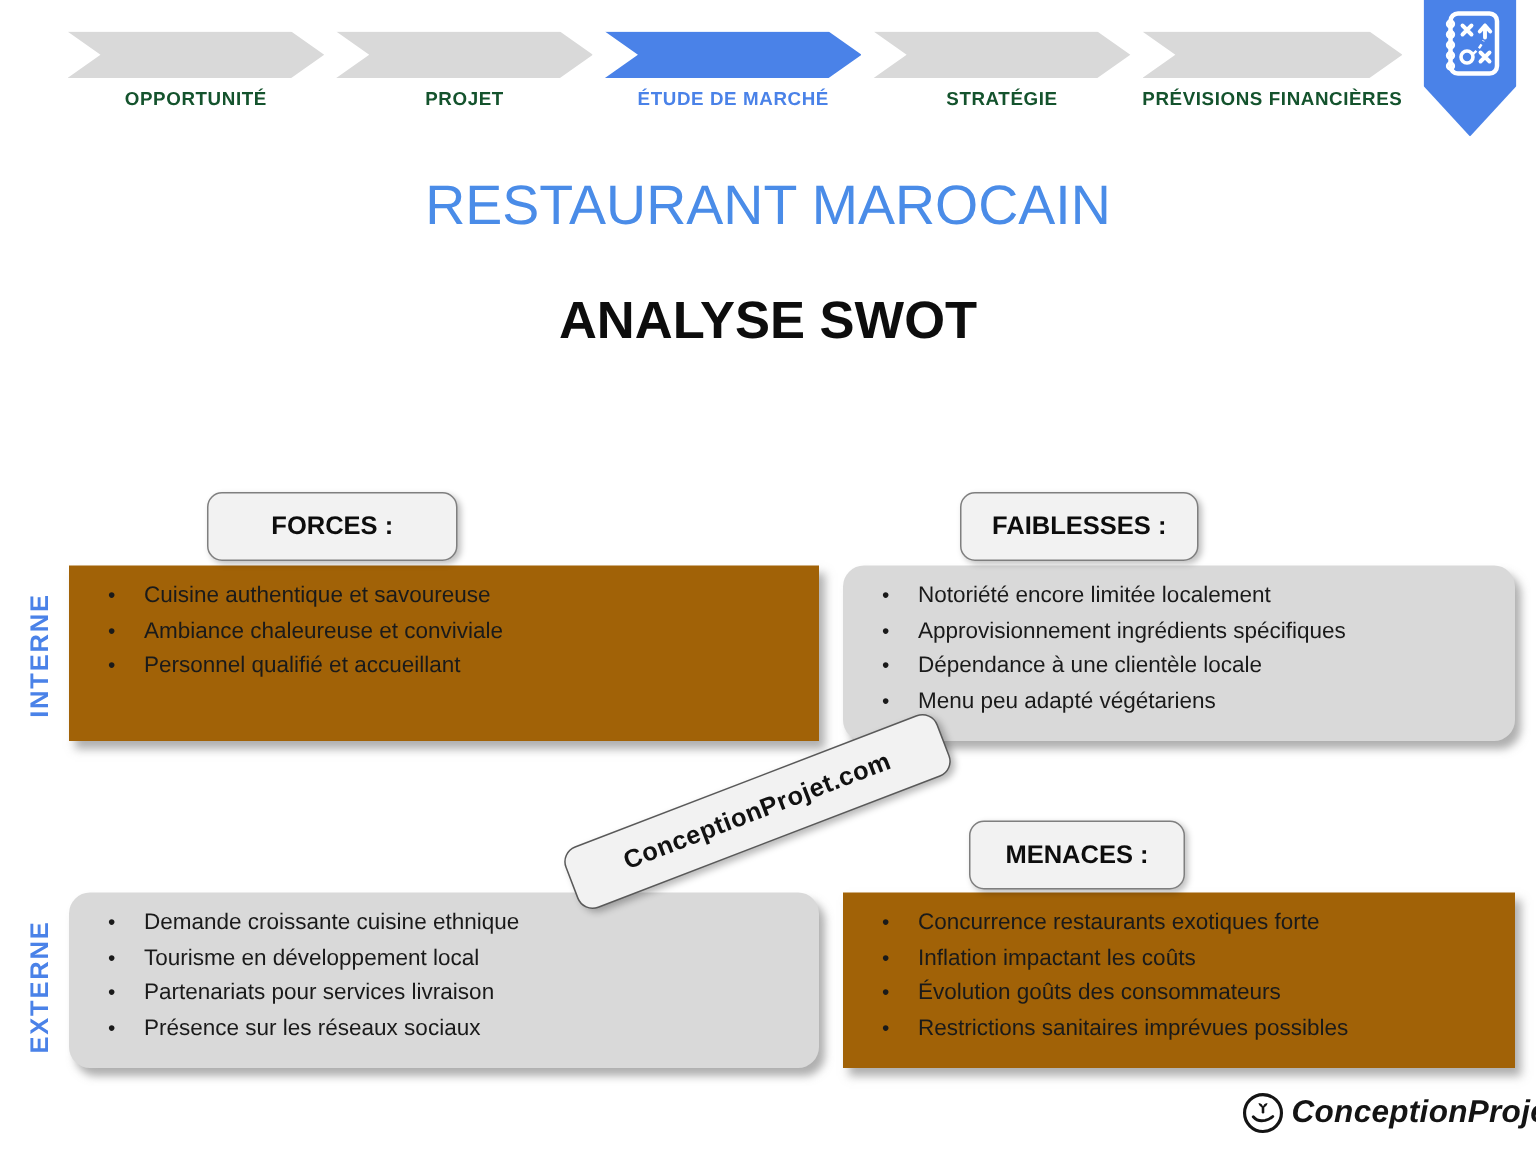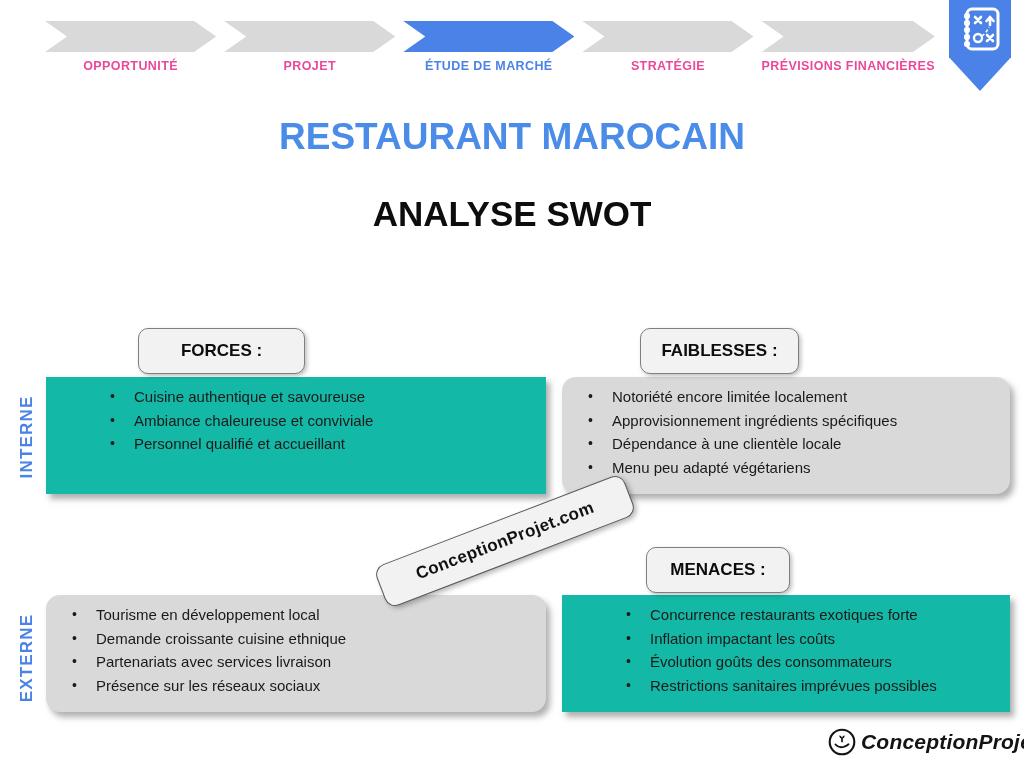--- a/index.html
+++ b/index.html
@@ -10,55 +10,55 @@
 
   
   .stepper{position:absolute;left:45px;top:21px;width:890px;display:flex;column-gap:8px;}
   .step{flex:1;position:relative;}
   .step .arrow{
     height:31px;background:#d9d9d9;
     clip-path:polygon(0 0,calc(100% - 22px) 0,100% 50%,calc(100% - 22px) 100%,0 100%,22px 50%);
   }
   .step .step-label{
     margin-top:7px;text-align:center;font-weight:bold;font-size:12.5px;
-    letter-spacing:.4px;color:#ec4899;white-space:nowrap;
+    letter-spacing:.4px;color:#14532d;white-space:nowrap;
   }
   .step.active .arrow{background:#4a82e8;}
   .step.active .step-label{color:#4a82e8;}
 
   
   .pennant{
     position:absolute;left:949px;top:0px;width:62px;height:91px;background:#4a82e8;
     clip-path:polygon(0 0,100% 0,100% 63%,50% 100%,0 63%);
   }
   .pennant svg{position:absolute;left:11px;top:7px;}
 
   
   .main-title{position:absolute;top:116px;left:0;width:100%;text-align:center;
-    font-size:37px;font-weight:bold;color:#4a8ce8;}
+    font-size:37px;font-weight:normal;color:#4a8ce8;}
   .sub-title{position:absolute;top:194px;left:0;width:100%;text-align:center;
     font-size:35px;font-weight:bold;color:#0d0d0d;}
 
   .questions{position:absolute;top:257px;left:0;width:100%;text-align:center;
     font-style:italic;font-size:15px;color:#44546a;}
   .questions .q{line-height:29px;}
 
   
   .quad-header{
     position:absolute;height:46px;box-sizing:border-box;
     background:#f2f2f2;border:1.6px solid #7f7f7f;border-radius:10px;
     display:flex;align-items:center;justify-content:center;
     font-weight:bold;font-size:17px;color:#0d0d0d;
     box-shadow:2px 2px 4px rgba(0,0,0,.25);z-index:2;
   }
   .quad-box{
     position:absolute;height:117px;box-sizing:border-box;
     box-shadow:4px 5px 6px rgba(110,110,110,.55);z-index:1;
   }
-  .quad-box.blue{background:#14b8a6;padding-left:38px;}
+  .quad-box.blue{background:#a16207;}
   .quad-box.gray{background:#d9d9d9;border-radius:14px;}
   .quad-box ul{margin:0;padding:8px 8px 0 26px;list-style:none;}
   .quad-box li{
     position:relative;padding-left:24px;line-height:23.6px;
     font-size:15px;color:#1a1a1a;
   }
   .quad-box li::before{content:"•";position:absolute;left:0;top:0;font-size:14px;color:#1a1a1a;}
 
   #forces-header{left:138px;top:328px;width:167px;}
   #faiblesses-header{left:640px;top:328px;width:159px;}
@@ -157,23 +157,23 @@
     <ul>
       <li>Notoriété encore limitée localement</li>
       <li>Approvisionnement ingrédients spécifiques</li>
       <li>Dépendance à une clientèle locale</li>
       <li>Menu peu adapté végétariens</li>
     </ul>
   </div>
 
   <div class="quad-box gray" id="opportunites-box">
     <ul>
+      <li>Demande croissante cuisine ethnique</li>
       <li>Tourisme en développement local</li>
-      <li>Demande croissante cuisine ethnique</li>
-      <li>Partenariats avec services livraison</li>
+      <li>Partenariats pour services livraison</li>
       <li>Présence sur les réseaux sociaux</li>
     </ul>
   </div>
 
   <div class="quad-header" id="menaces-header">MENACES :</div>
   <div class="quad-box blue" id="menaces-box">
     <ul>
       <li>Concurrence restaurants exotiques forte</li>
       <li>Inflation impactant les coûts</li>
       <li>Évolution goûts des consommateurs</li>

